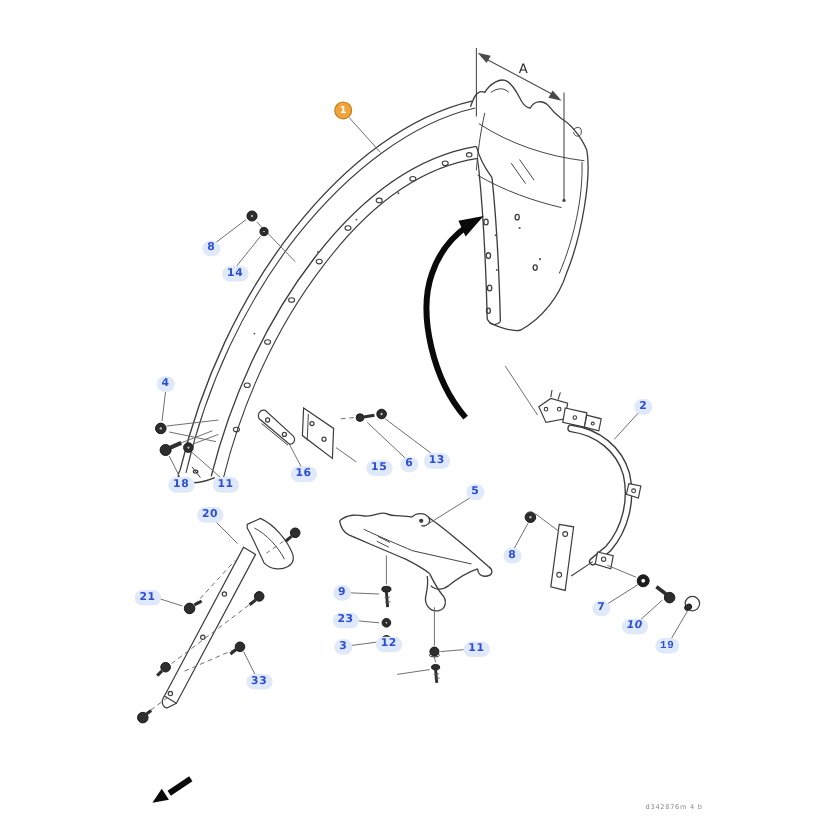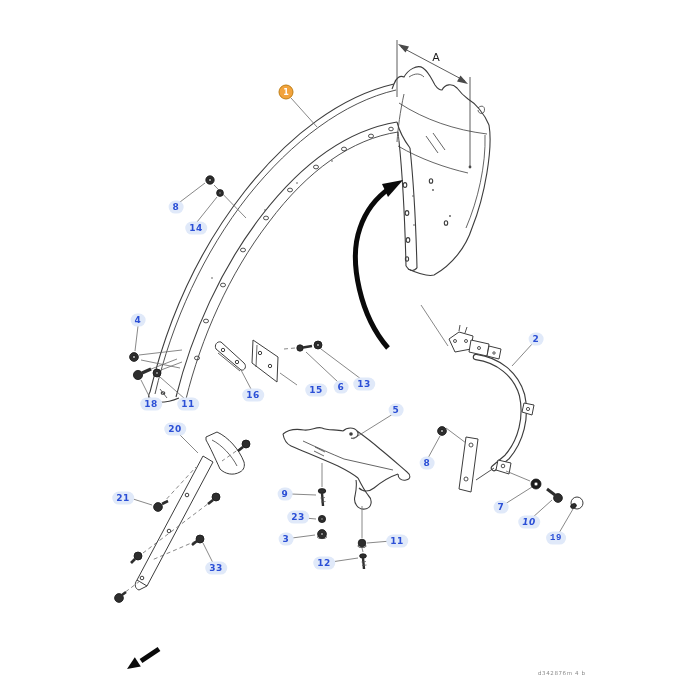--- a/index.html
+++ b/index.html
@@ -287,24 +287,24 @@
   <div class="callout" style="left:253px;top:395px;">16</div>
   <div class="callout" style="left:300px;top:390px;margin-left:16px;">15</div>
   <div class="callout" style="left:341px;top:387px;">6</div>
   <div class="callout" style="left:364px;top:384px;">13</div>
   <div class="callout" style="left:536px;top:339px;">2</div>
   <div class="callout" style="left:175px;top:429px;">20</div>
   <div class="callout" style="left:396px;top:410px;">5</div>
   <div class="callout" style="left:427px;top:463px;">8</div>
   <div class="callout" style="left:123px;top:498px;">21</div>
   <div class="callout" style="left:285px;top:494px;">9</div>
-  <div class="callout" style="left:298px;top:517px;">23</div>
+  <div class="callout" style="left:288px;top:517px;">23</div>
   <div class="callout" style="left:286px;top:539px;">3</div>
   <div class="callout" style="left:397px;top:541px;">11</div>
-  <div class="callout" style="left:324px;top:563px;">12</div>
+  <div class="callout" style="left:324px;top:537px;">12</div>
   <div class="callout" style="left:216px;top:568px;">33</div>
   <div class="callout" style="left:501px;top:507px;">7</div>
   <div class="callout" style="left:529px;top:522px;font-style:italic;">10</div>
   <div class="callout" style="left:556px;top:538px;font-family:Liberation Mono, monospace;">19</div>
 
   <div class="dim-label" style="left:436px;top:57px;">A</div>
 
   <div class="drawing-code" style="left:538px;top:670px;">d342876m 4 b</div>
 </div>
 

